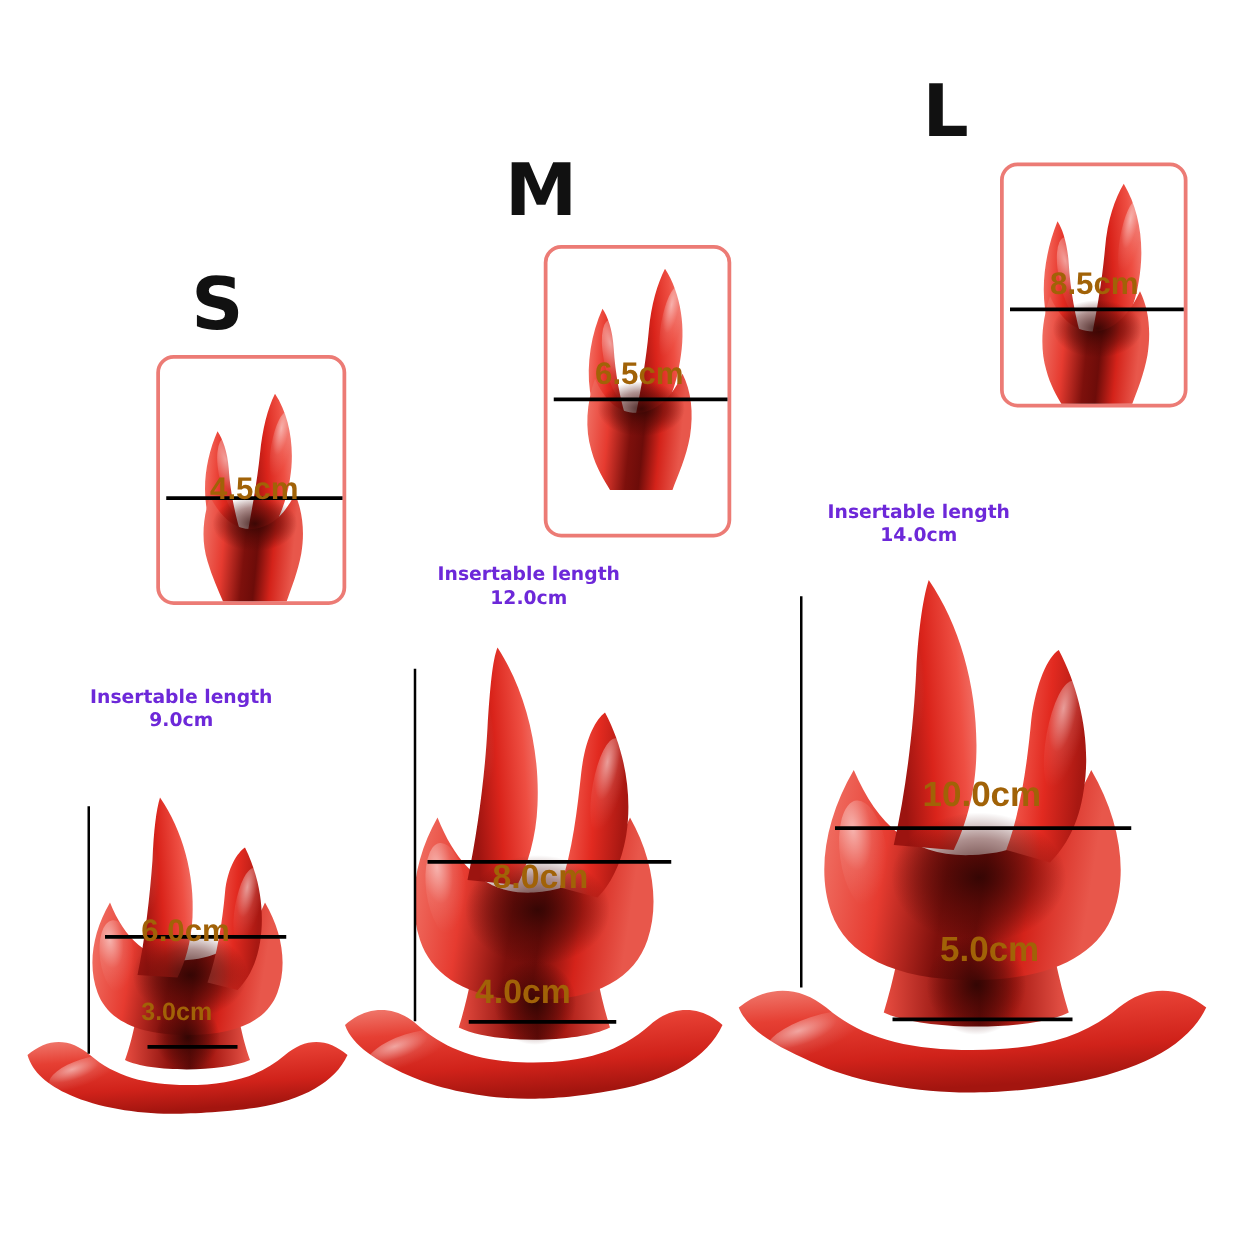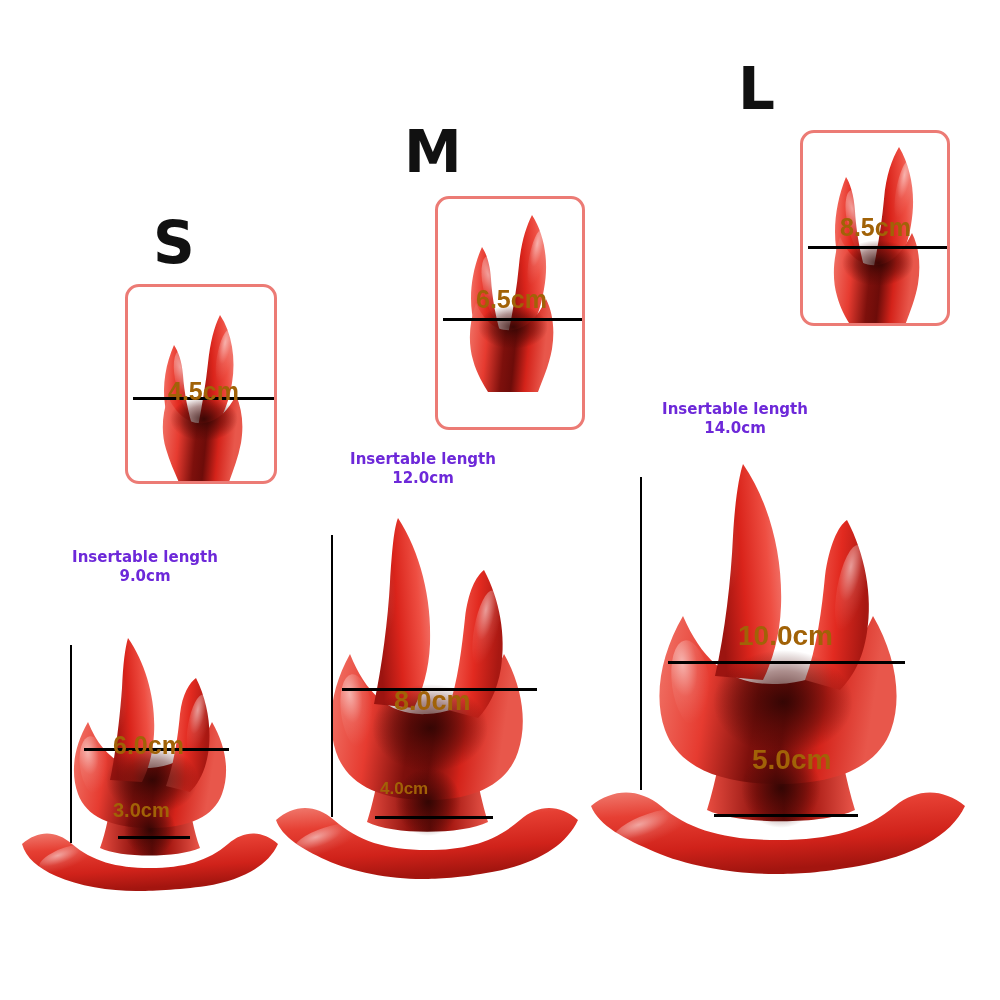--- a/index.html
+++ b/index.html
@@ -246,21 +246,21 @@
       <ellipse cx="66" cy="328" rx="36" ry="13" fill="url(#gHighlight)" transform="rotate(-18 66 328)"></ellipse>
     </svg>
   </div>
 
   <div class="abs v-rule" style="left:331px; top:535px; height:282px;"></div>
 
   <div class="abs meas-rule" style="left:342px; top:688px; width:195px;"></div>
   <div class="abs meas-label" style="left:394px; top:652px; font-size:27px;margin-top:36px;">8.0cm</div>
 
   <div class="abs meas-rule" style="left:375px; top:816px; width:118px;"></div>
-  <div class="abs meas-label" style="left:380px; top:780px; font-size:17px;">4.0cm</div>
+  <div class="abs meas-label" style="left:380px; top:780px; font-size:27px;">4.0cm</div>
 
   <div class="abs caption" style="left:640px; top:400px; width:190px; font-size:15px;">
     <span class="cap-line">Insertable length</span>
     <span class="cap-line">14.0cm</span>
   </div>
 
   <div class="abs" style="left:575px; top:458px; width:410px; height:445px;">
     <svg width="410" height="445" viewBox="0 0 410 445" preserveAspectRatio="xMidYMax meet">
       <path d="M16 348 C38 330 64 330 86 348 C114 372 150 382 203 382 C256 382 292 372 320 348 C342 330 368 330 390 348
                C376 378 338 398 284 408 C244 415 222 416 200 416 C160 416 112 408 80 394 C50 381 24 368 16 348 Z" fill="url(#gBase)"></path>

